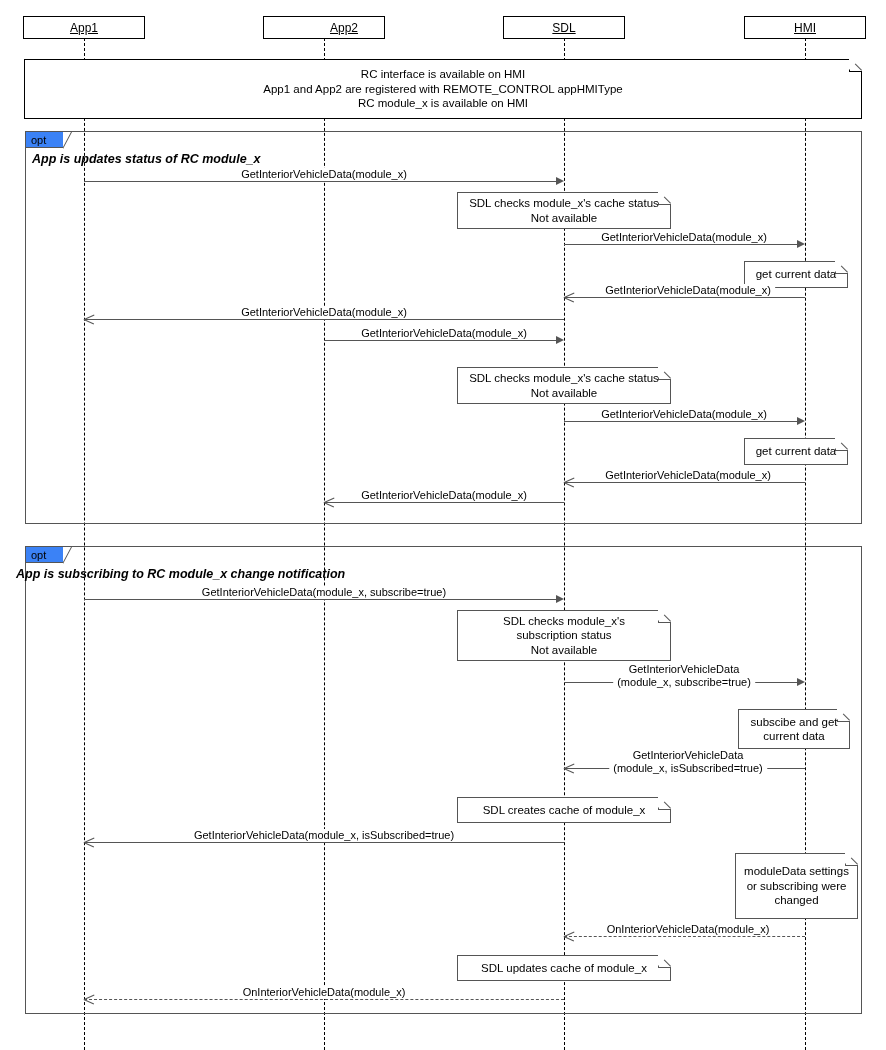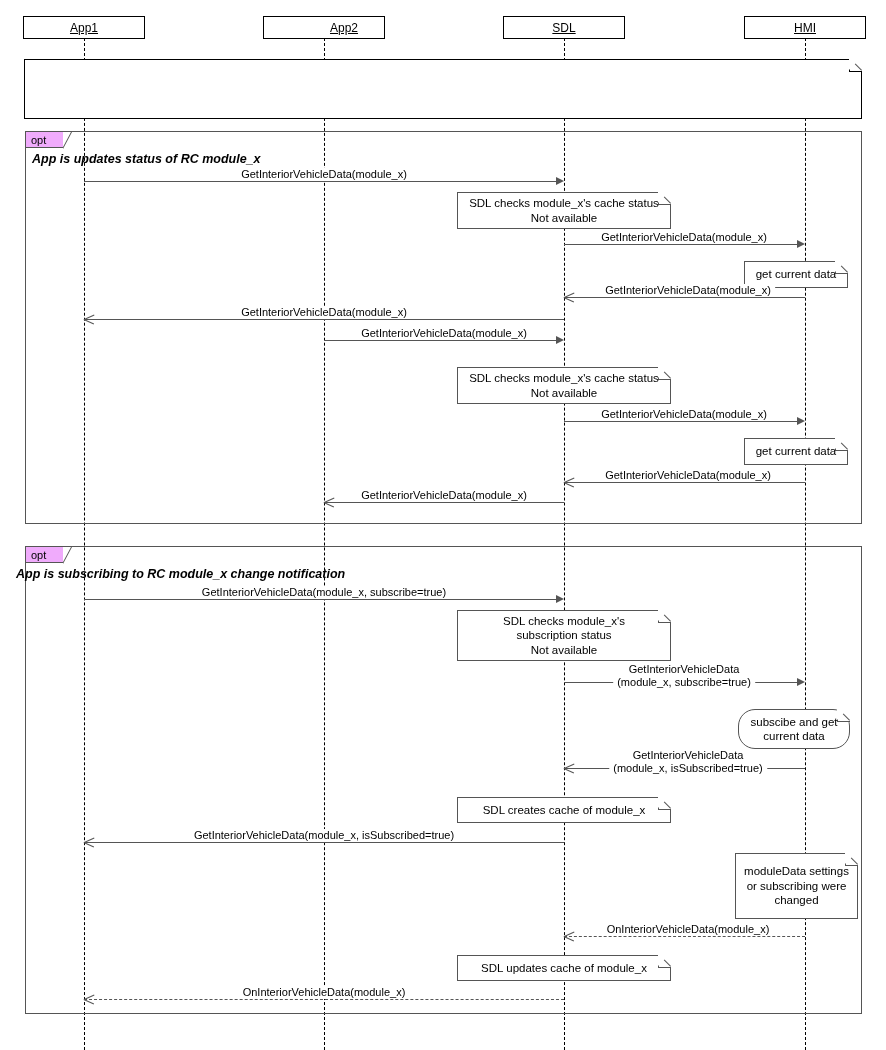--- a/index.html
+++ b/index.html
@@ -42,21 +42,21 @@
   
   .frame {
     position: absolute;
     box-sizing: border-box;
     border: 1.4px solid #555;
     background: transparent;
   }
   .frame-label {
     position: absolute;
     box-sizing: border-box;
-    background: #f0abfc;
+    background: #3b82f6;
     border-left: 1.4px solid #555;
     border-bottom: 1.4px solid #555;
     border-top: 1.4px solid #555;
     font-size: 11px;
     line-height: 16px;
     padding: 0 6px 0 5px;
     height: 17px;
   }
   .frame-label::after {
     content: "";
@@ -200,20 +200,23 @@
   </div>
   <div class="actor-box" style="left:503px; top:16px; width:122px;">
     <span>SDL</span>
   </div>
   <div class="actor-box" style="left:744px; top:16px; width:122px;">
     <span>HMI</span>
   </div>
 
   <div class="note" style="left:24px; top:59px; width:838px; height:60px; border-color:#000;">
     <span class="fold" style="border-color:#000;"></span>
+    <span class="note-text">RC interface is available on HMI
+App1 and App2 are registered with REMOTE_CONTROL appHMIType
+RC module_x is available on HMI</span>
   </div>
 
   <div class="frame" style="left:25px; top:131px; width:837px; height:393px;"></div>
   <div class="frame-label" style="left:25px; top:131px; width:38px;">
     <i>opt</i>
   </div>
   <div class="frame-cond" style="left:32px; top:152px;">App is updates status of RC module_x</div>
 
   <div class="msg-line" style="left:84px; top:181px; width:472px;"></div>
   <div class="arrow-right" style="left:556px; top:176.5px;"></div>
@@ -284,21 +287,21 @@
     <span class="note-text">SDL checks module_x's
 subscription status
 Not available</span>
   </div>
 
   <div class="msg-line" style="left:564px; top:682px; width:233px;"></div>
   <div class="arrow-right" style="left:797px; top:677.5px;"></div>
   <div class="msg-label" style="left:684px; top:663px;">GetInteriorVehicleData
 (module_x, subscribe=true)</div>
 
-  <div class="note" style="left:738px; top:709px; width:112px; height:40px;border-radius:17px;">
+  <div class="note" style="left:738px; top:709px; width:112px; height:40px;">
     <span class="fold"></span>
     <span class="note-text">subscibe and get
 current data</span>
   </div>
 
   <div class="msg-line" style="left:564px; top:768px; width:241px;"></div>
   <div class="arrow-open-left" style="left:564px; top:768px;"></div>
   <div class="msg-label" style="left:688px; top:749px;">GetInteriorVehicleData
 (module_x, isSubscribed=true)</div>
 

